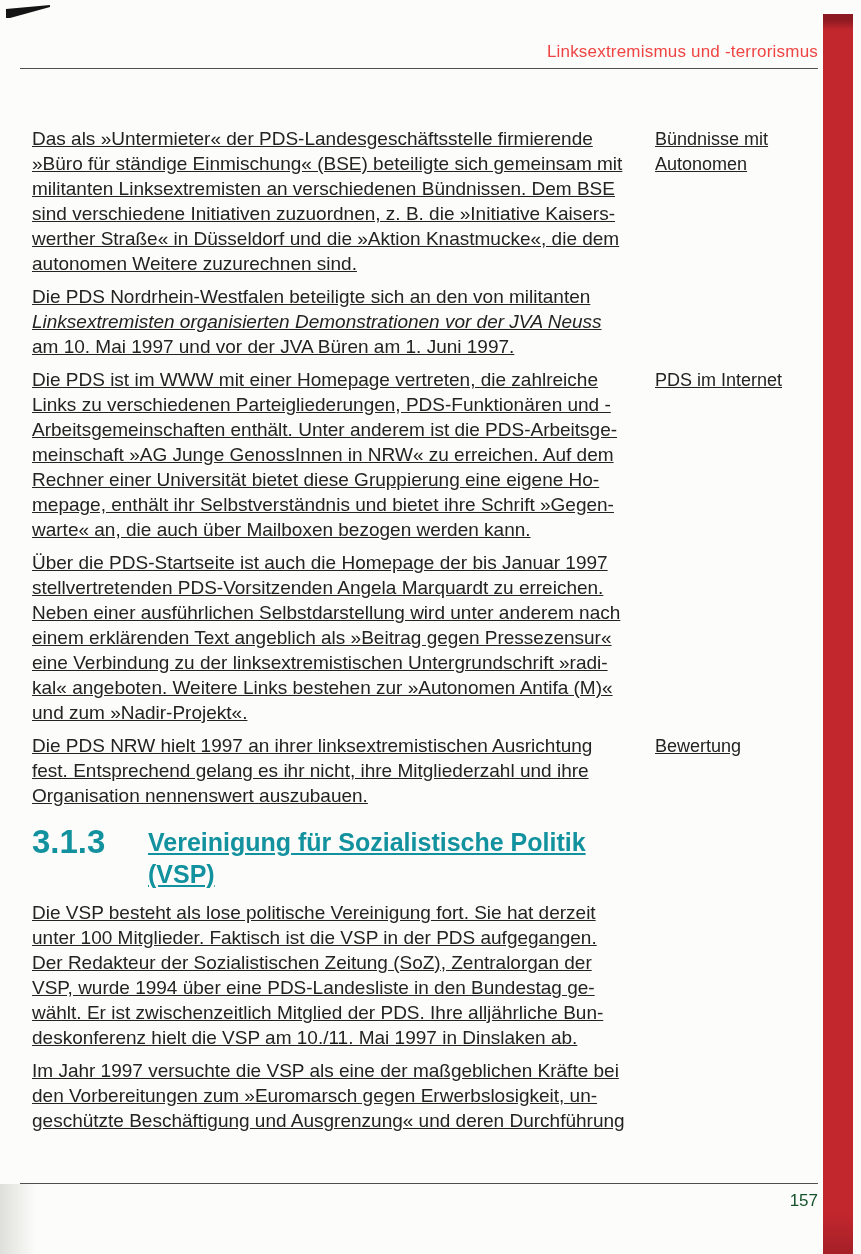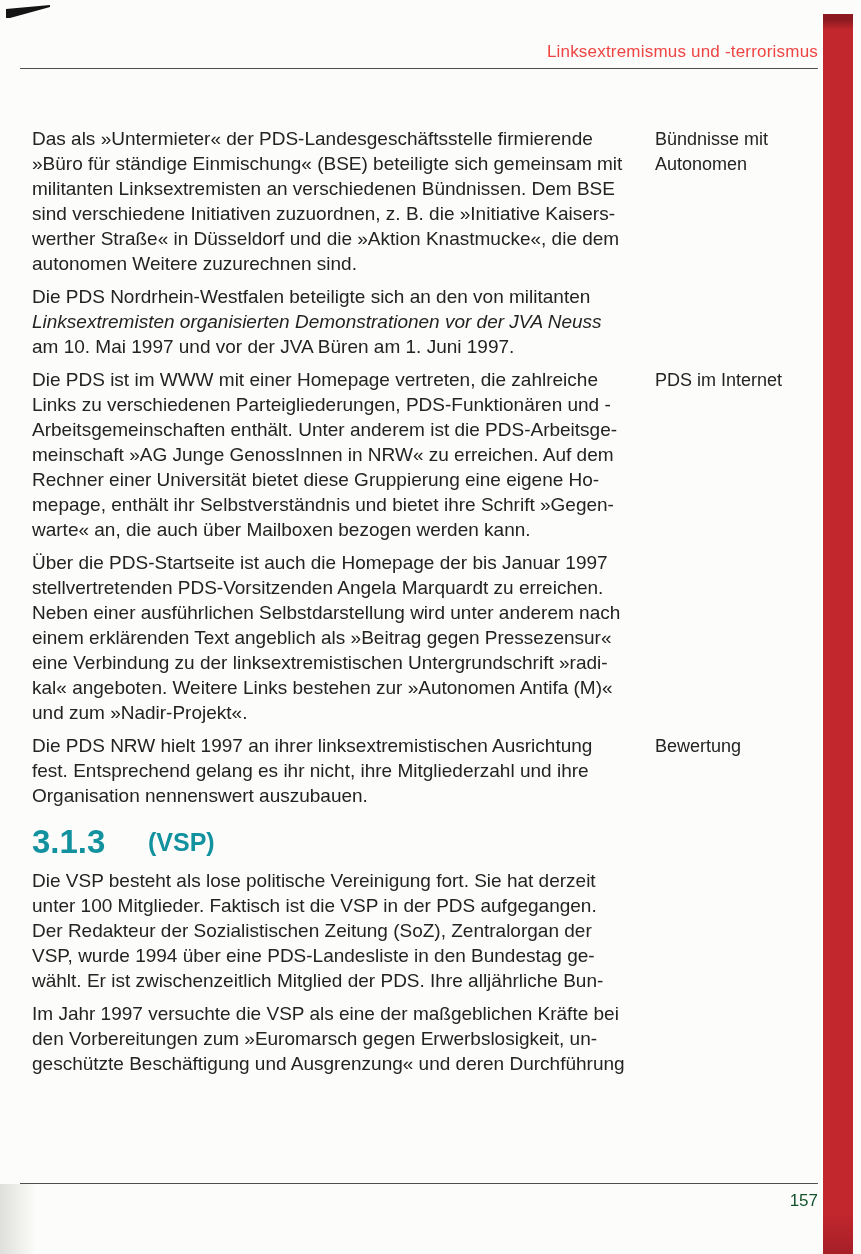--- a/index.html
+++ b/index.html
@@ -25,21 +25,21 @@
     position:absolute;top:0;left:20px;width:798px;height:69px;
     border-bottom:1px solid var(--rule-color);
     display:flex;align-items:flex-end;justify-content:flex-end;
     padding-bottom:7px;
   }
   .running-header .title{font-size:17px;line-height:19px;color:#ef4444;letter-spacing:.2px;}
   
   .content{position:absolute;left:32px;top:126px;width:800px;}
   .para{position:relative;margin-bottom:8px;}
   .para-text{width:616px;font-size:19px;line-height:25px;}
-  .line{display:block;white-space:nowrap;}
+  .line{display:block;white-space:nowrap;text-decoration:underline;}
   .line.italic{font-style:italic;}
   .margin-note{
     position:absolute;left:623px;top:1px;width:175px;
     font-size:18px;line-height:25px;
   }
   .section-heading{
     display:flex;align-items:flex-start;
     margin:18px 0 10px 0;
     color:var(--heading-teal);
     font-weight:bold;
@@ -134,30 +134,32 @@
           <span class="line">fest. Entsprechend gelang es ihr nicht, ihre Mitgliederzahl und ihre</span>
           <span class="line">Organisation nennenswert auszubauen.</span>
         </div>
         <div class="margin-note">
           <span class="line">Bewertung</span>
         </div>
       </div>
       <div class="section-heading">
         <span class="sec-num">3.1.3</span>
         <span class="sec-title">
+          <span class="line">Vereinigung für Sozialistische Politik</span>
           <span class="line">(VSP)</span>
         </span>
       </div>
       <div class="para">
         <div class="para-text">
           <span class="line">Die VSP besteht als lose politische Vereinigung fort. Sie hat derzeit</span>
           <span class="line">unter 100 Mitglieder. Faktisch ist die VSP in der PDS aufgegangen.</span>
           <span class="line">Der Redakteur der Sozialistischen Zeitung (SoZ), Zentralorgan der</span>
           <span class="line">VSP, wurde 1994 über eine PDS-Landesliste in den Bundestag ge-</span>
           <span class="line">wählt. Er ist zwischenzeitlich Mitglied der PDS. Ihre alljährliche Bun-</span>
+          <span class="line">deskonferenz hielt die VSP am 10./11. Mai 1997 in Dinslaken ab.</span>
         </div>
       </div>
       <div class="para">
         <div class="para-text">
           <span class="line">Im Jahr 1997 versuchte die VSP als eine der maßgeblichen Kräfte bei</span>
           <span class="line">den Vorbereitungen zum »Euromarsch gegen Erwerbslosigkeit, un-</span>
           <span class="line">geschützte Beschäftigung und Ausgrenzung« und deren Durchführung</span>
         </div>
       </div>
     </div>

